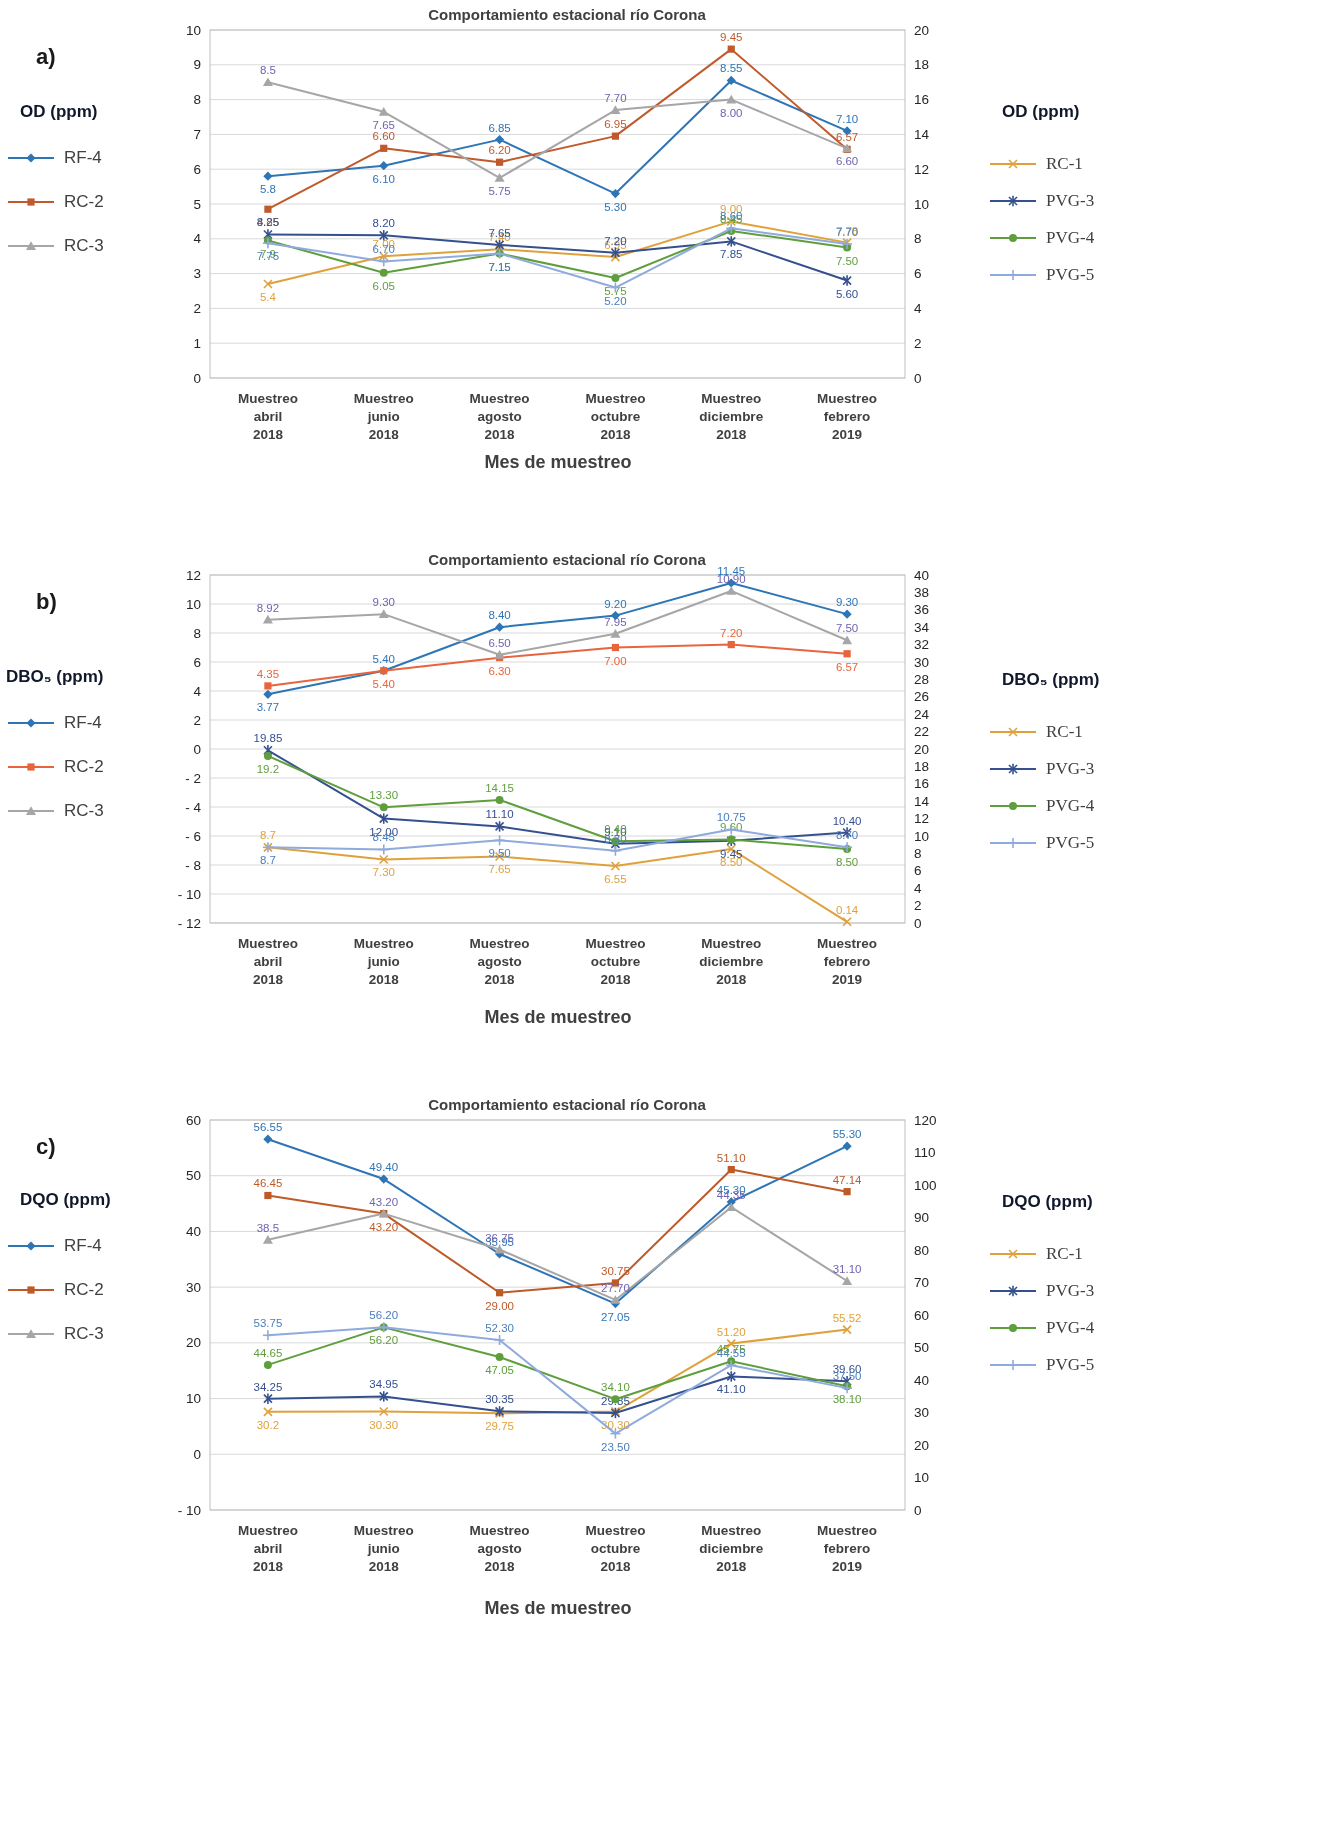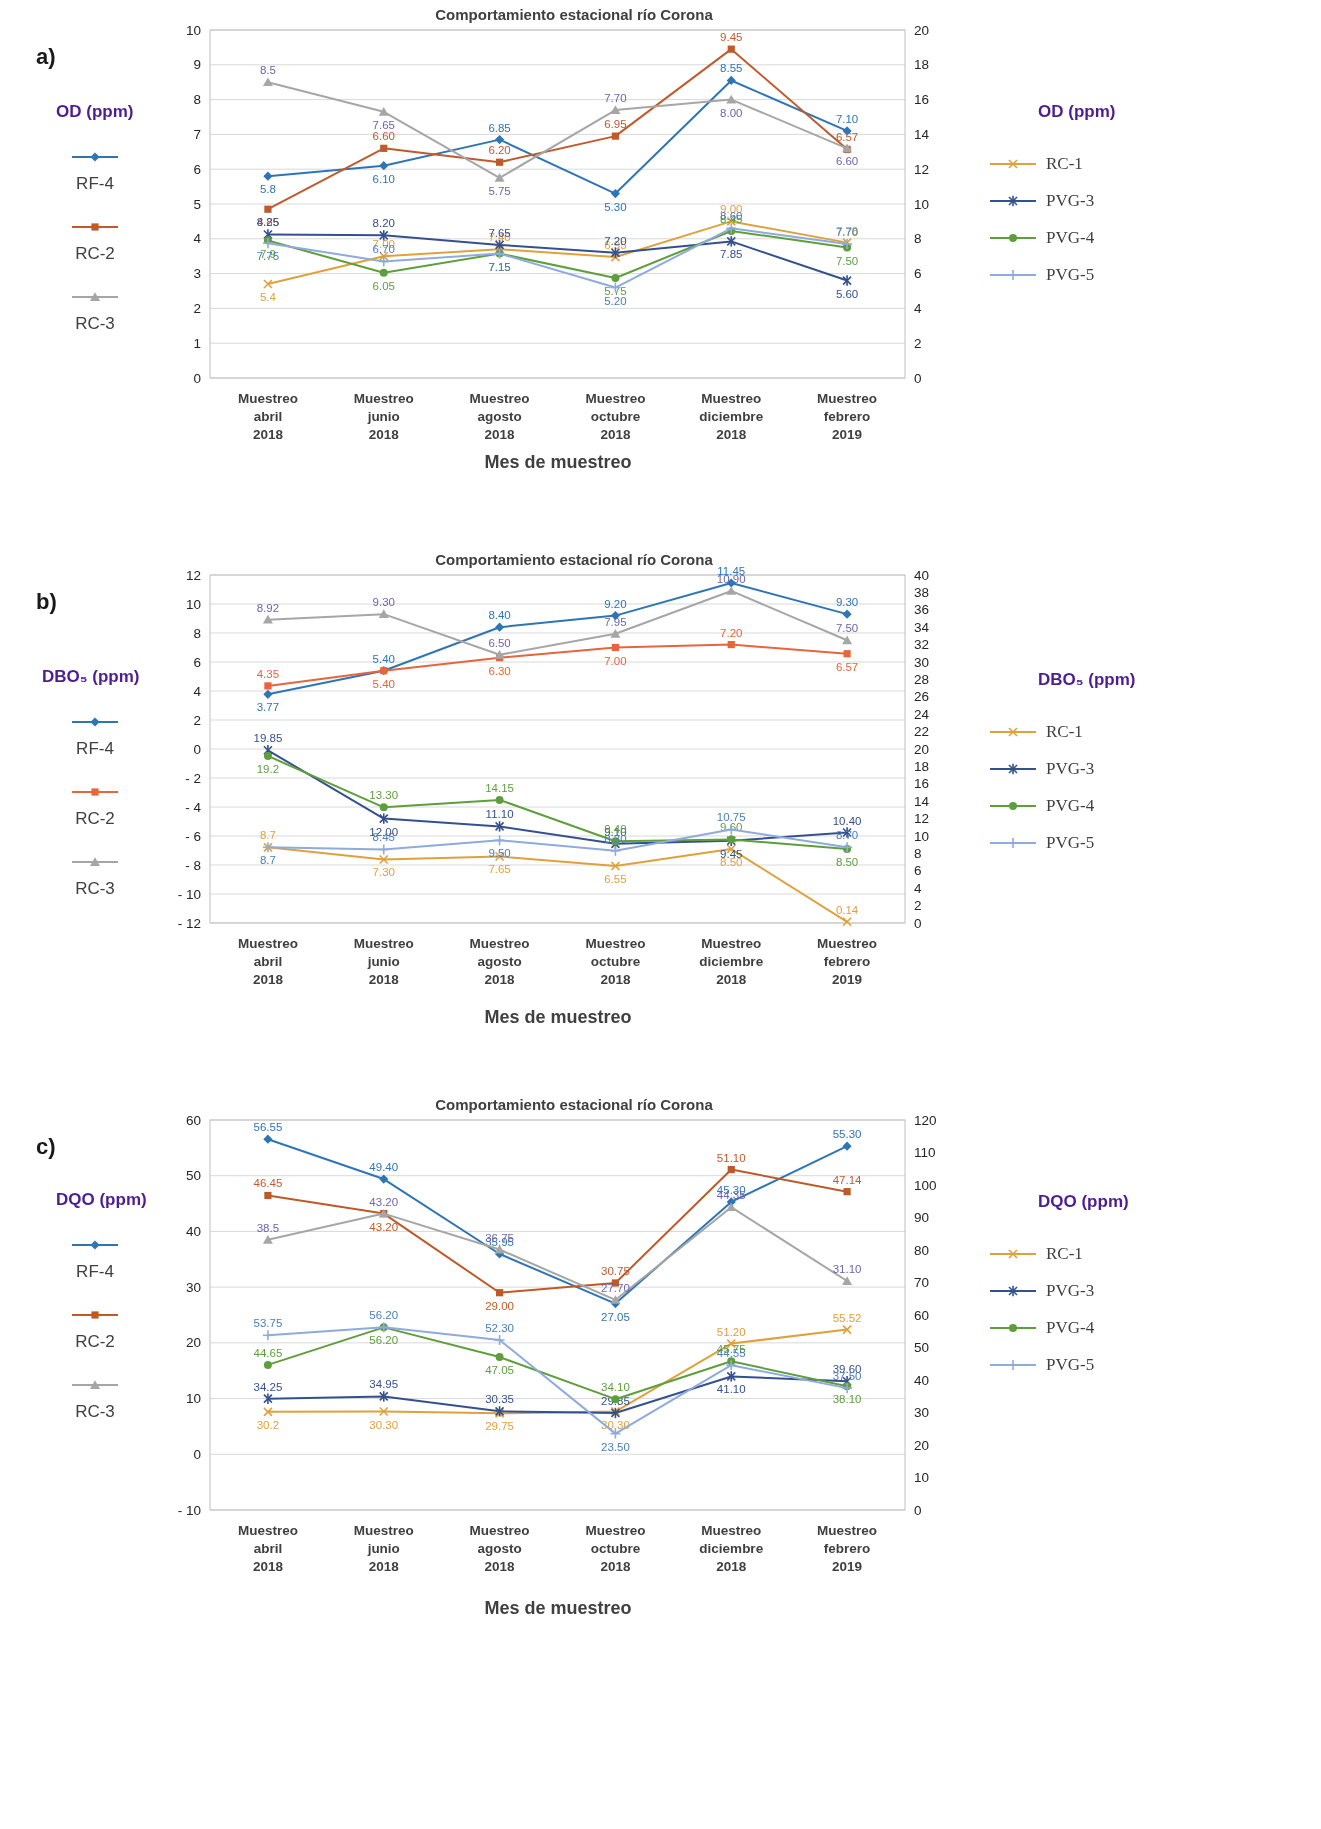--- a/index.html
+++ b/index.html
@@ -3,33 +3,33 @@
 <meta charset="utf-8">
 <style>
   * { margin:0; padding:0; box-sizing:border-box; }
   html,body { background:#ffffff; }
   .page {
     position:relative; width:1321px; height:1829px; background:#ffffff;
     font-family:"Liberation Sans", sans-serif; overflow:hidden;
   }
   .chart-block { position:absolute; left:0; width:1321px; }
   .panel-letter { position:absolute; left:36px; top:44px; font-size:22px; font-weight:bold; color:#1a1a1a; }
-  .chart-title { position:absolute; left:229px; top:6px; width:690px; text-align:center;
+  .chart-title { position:absolute; left:222px; top:6px; width:690px; text-align:center;
                  font-size:15px; font-weight:bold; color:#404040; }
   .plot-svg { position:absolute; left:150px; top:0; }
   .x-title { position:absolute; left:213px; width:690px; text-align:center;
              font-size:18px; font-weight:bold; color:#404040; }
   .legend { position:absolute; display:flex; flex-direction:column; }
   .legend-left  { left:6px;  width:178px; }
   .legend-right { left:988px; width:195px; }
-  .legend-title { font-size:17px; font-weight:bold; color:#4c1d95; padding-left:14px;margin-left:36px; }
+  .legend-title { font-size:17px; font-weight:bold; color:#0f172a; padding-left:14px; }
   .legend-left  .legend-title { margin-bottom:26px; }
   .legend-right .legend-title { margin-bottom:32px; }
   .legend-item { display:flex; align-items:center; gap:8px; font-size:17px; color:#404040; }
-  .legend-left  .legend-item { margin-bottom:24px;flex-direction:column; }
+  .legend-left  .legend-item { margin-bottom:24px; }
   .legend-right .legend-item { margin-bottom:17px;font-family:Liberation Serif, serif; }
   .legend-item svg { flex:0 0 auto; }
 </style>
 </head>
 <body>
 
 <div class="page">
 
   <section class="chart-block" style="top:0; height:545px;">
     <div class="panel-letter">a)</div>

